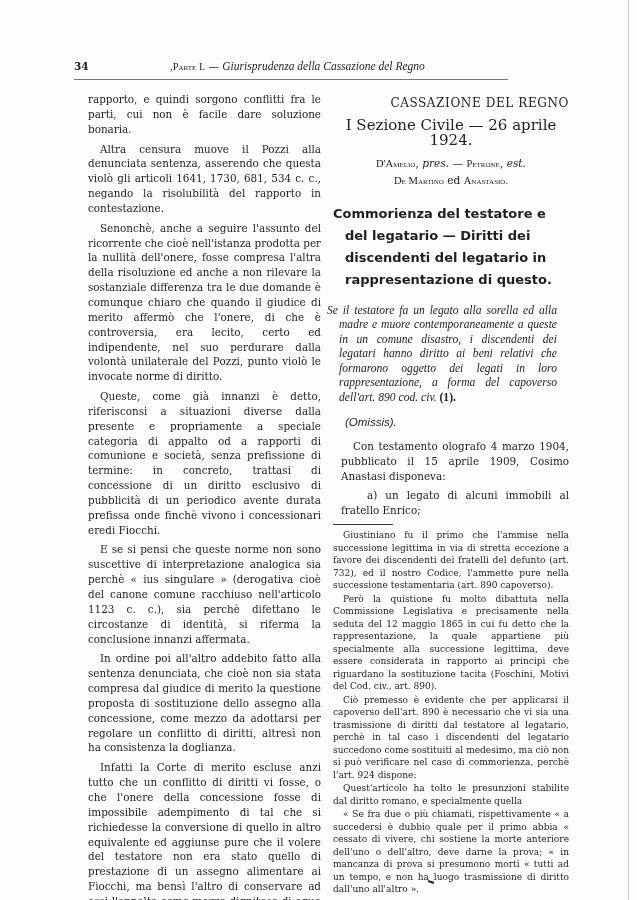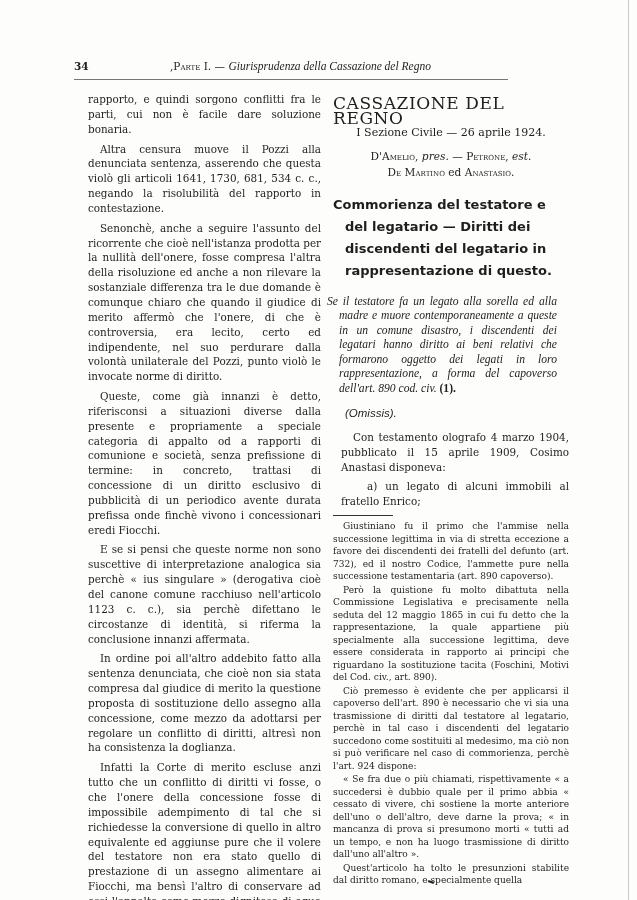--- a/index.html
+++ b/index.html
@@ -14,24 +14,24 @@
   .head-title .sc { font-variant: small-caps; }
   .head-title .it { font-style: italic; font-family: "Liberation Serif", serif; font-size: 11.5px; }
   .head-rule { position: absolute; left: 74px; top: 79px; width: 434px; height: 1px; background: #777; }
 
   .col { position: absolute; font-size: 10.4px; line-height: 14.85px; text-align: justify; }
   .col-left { left: 80px; top: 92px; width: 241px; }
   .col-right { left: 333px; top: 92px; width: 236px; }
   .col p { margin: 0 0 5px 8px; text-indent: 12px; hyphens: manual; }
   .col p.cont { text-indent: 0; }
 
-  .court-title { text-align: left; font-size: 17px; letter-spacing: 0.6px; margin: 4px 0 0 0; }
-  .court-section { text-align: center; font-size: 11px; margin: 0 0 7px 0; }
+  .court-title { text-align: right; font-size: 12px; letter-spacing: 0.6px; margin: 4px 0 7px 0; }
+  .court-section { text-align: center; font-size: 15px; margin: 0 0 7px 0; }
   .court-judges { text-align: center; font-size: 10.6px; line-height: 16px; margin: 0 0 14px 0; }
-  .sc { font-variant: small-caps; }
+  .sc { font-variant: small-caps; font-family: Liberation Serif, serif; }
   .it { font-style: italic; }
 
   .subject {
     font-family: "DejaVu Sans", "Liberation Sans", sans-serif; font-weight: bold; font-size: 13px; line-height: 22px;
     margin: 0 0 13px -8px; padding-left: 20px; text-indent: -12px; text-align: left;
   }
   .maxim {
     font-family: "Liberation Serif", serif; font-style: italic; font-size: 11.6px; line-height: 14.5px;
     margin: 0 12px 10px -6px; padding-left: 12px; text-indent: -12px;
   }
@@ -77,18 +77,18 @@
   <div class="subject">Commorienza del testatore e del legatario — Diritti dei discendenti del legatario in rappresentazione di questo.</div>
   <div class="maxim"><span>Se il testatore fa un legato alla sorella ed alla madre e muore contemporaneamente a queste in un comune disastro, i discendenti dei legatari hanno diritto ai beni relativi che formarono oggetto dei legati in loro rappresentazione, a forma del capoverso dell'art. 890 cod. civ.</span><b style="font-style:normal"> (1).</b></div>
   <div class="omissis"><span class="it">(Omissis).</span></div>
   <p>Con testamento olografo 4 marzo 1904, pubblicato il 15 aprile 1909, Cosimo Anastasi disponeva:</p>
   <p class="item-a">a) un legato di alcuni immobili al fratello Enrico;</p>
   <div class="fn-rule"></div>
   <div class="footnotes">
     <p>Giustiniano fu il primo che l'ammise nella successione legittima in via di stretta eccezione a favore dei discendenti dei fratelli del defunto (art. 732), ed il nostro Codice, l'ammette pure nella successione testamentaria (art. 890 capoverso).</p>
     <p>Però la quistione fu molto dibattuta nella Commissione Legislativa e precisamente nella seduta del 12 maggio 1865 in cui fu detto che la rappresentazione, la quale appartiene più specialmente alla successione legittima, deve essere considerata in rapporto ai principi che riguardano la sostituzione tacita (Foschini, Motivi del Cod. civ., art. 890).</p>
     <p>Ciò premesso è evidente che per applicarsi il capoverso dell'art. 890 è necessario che vi sia una trasmissione di diritti dal testatore al legatario, perchè in tal caso i discendenti del legatario succedono come sostituiti al medesimo, ma ciò non si può verificare nel caso di commorienza, perchè l'art. 924 dispone:</p>
+    <p>Quest'articolo ha tolto le presunzioni stabilite dal diritto romano, e specialmente quella</p>
     <p>« Se fra due o più chiamati, rispettivamente « a succedersi è dubbio quale per il primo abbia « cessato di vivere, chi sostiene la morte anteriore dell'uno o dell'altro, deve darne la prova; « in mancanza di prova si presumono morti « tutti ad un tempo, e non ha luogo trasmissione di diritto dall'uno all'altro ».</p>
-    <p>Quest'articolo ha tolto le presunzioni stabilite dal diritto romano, e specialmente quella</p>
   </div>
 </div>
 
 <div class="smudge"></div>
 
 </body></html>

